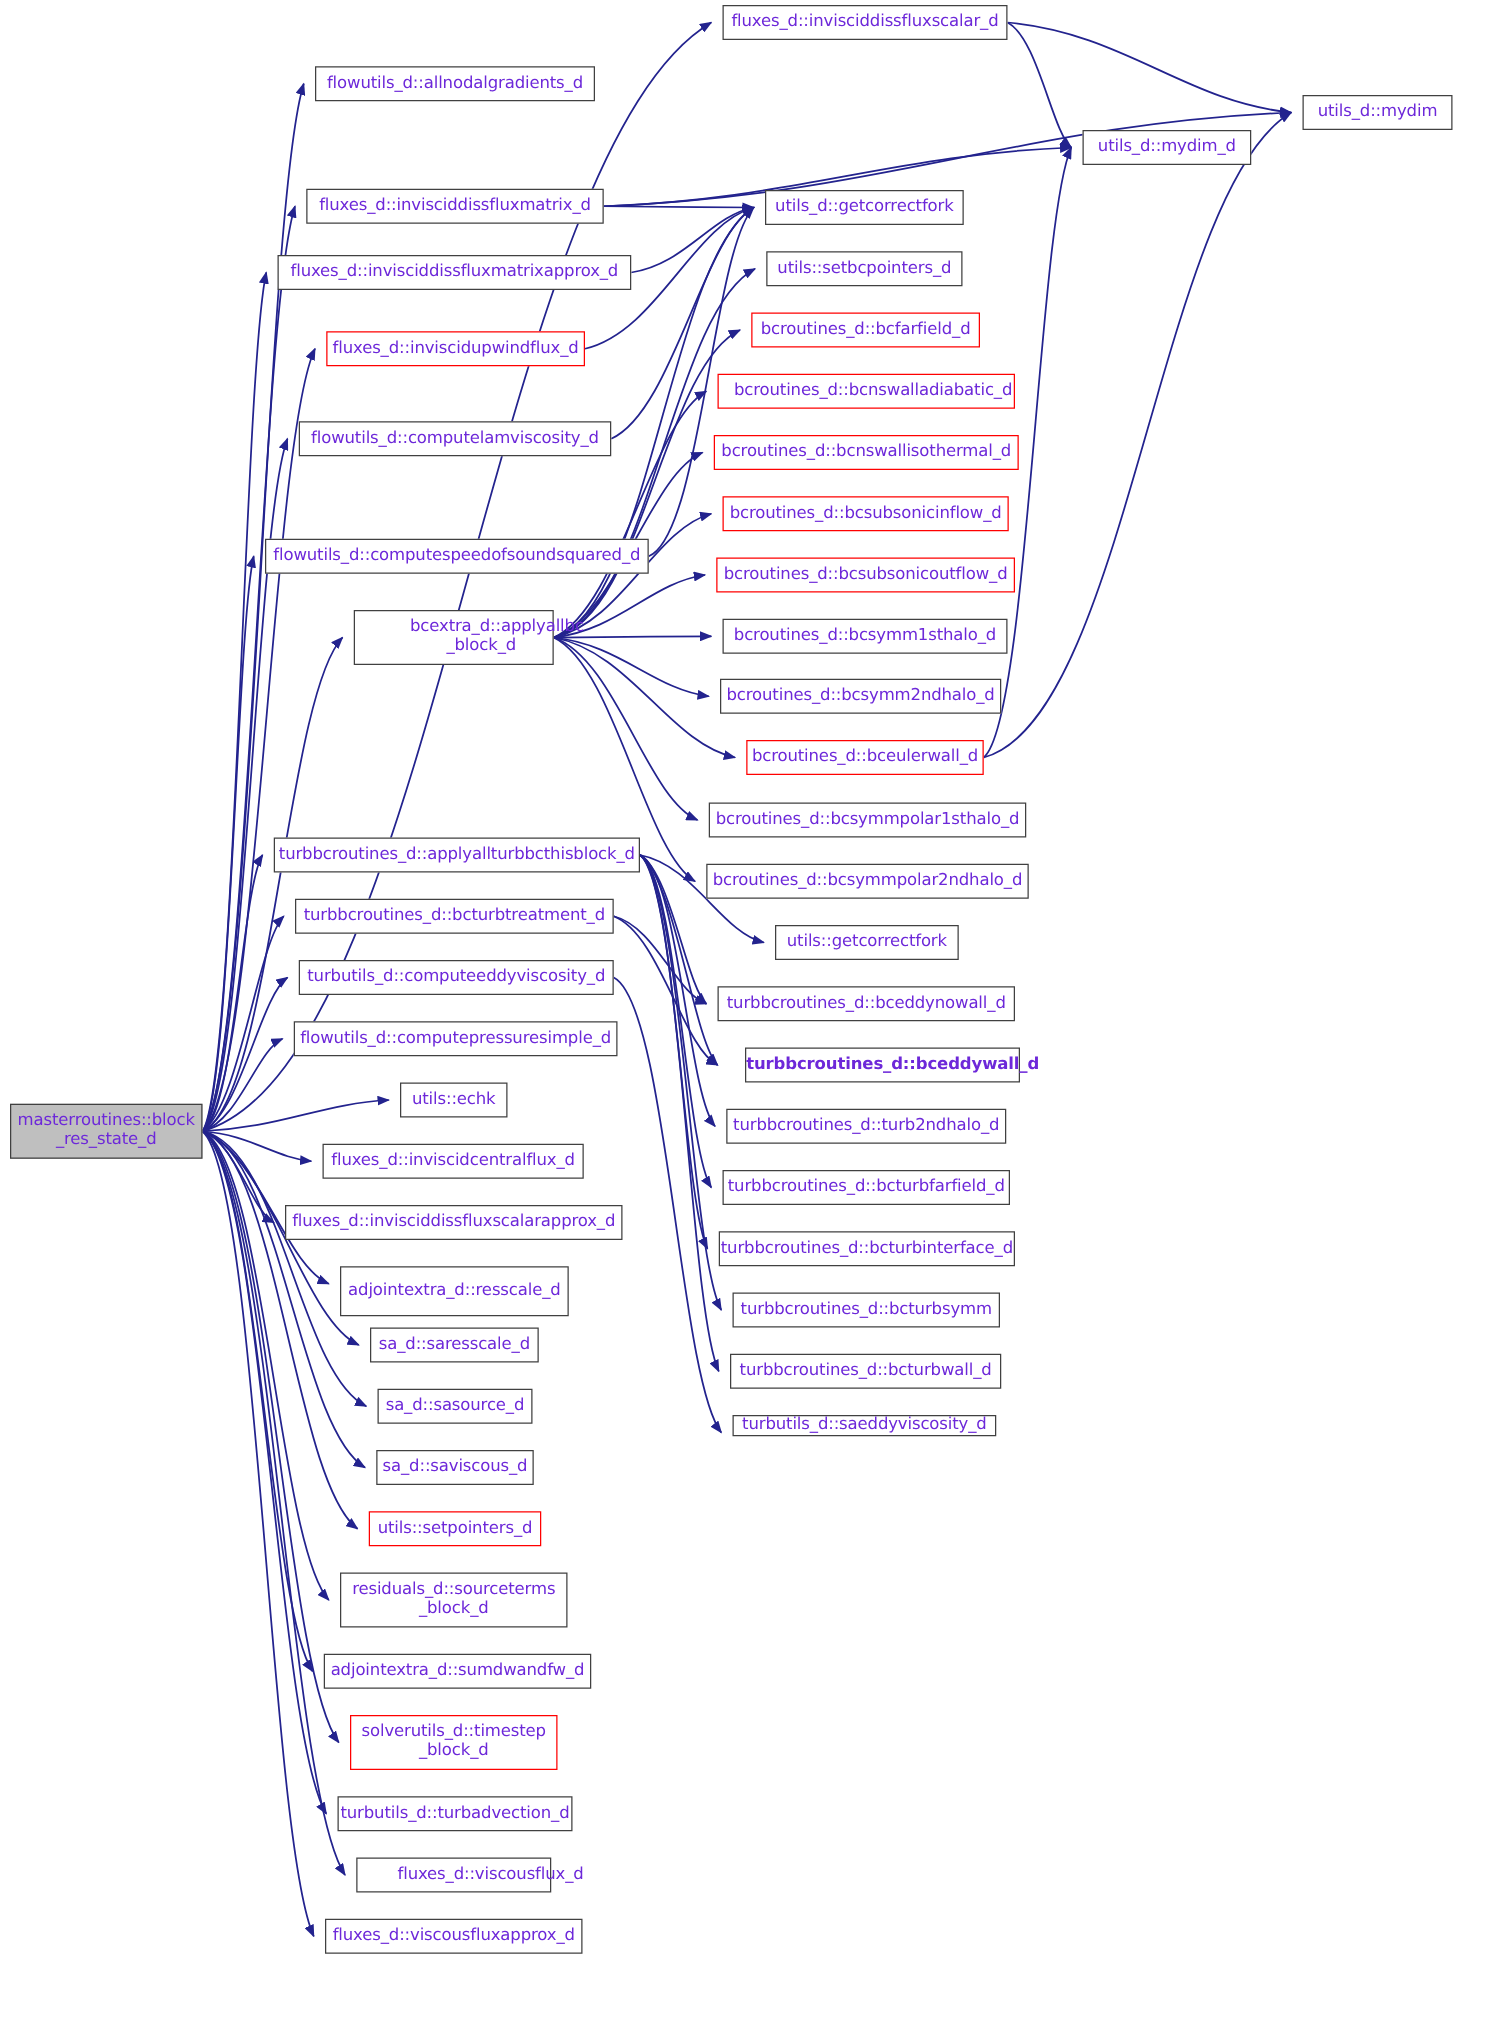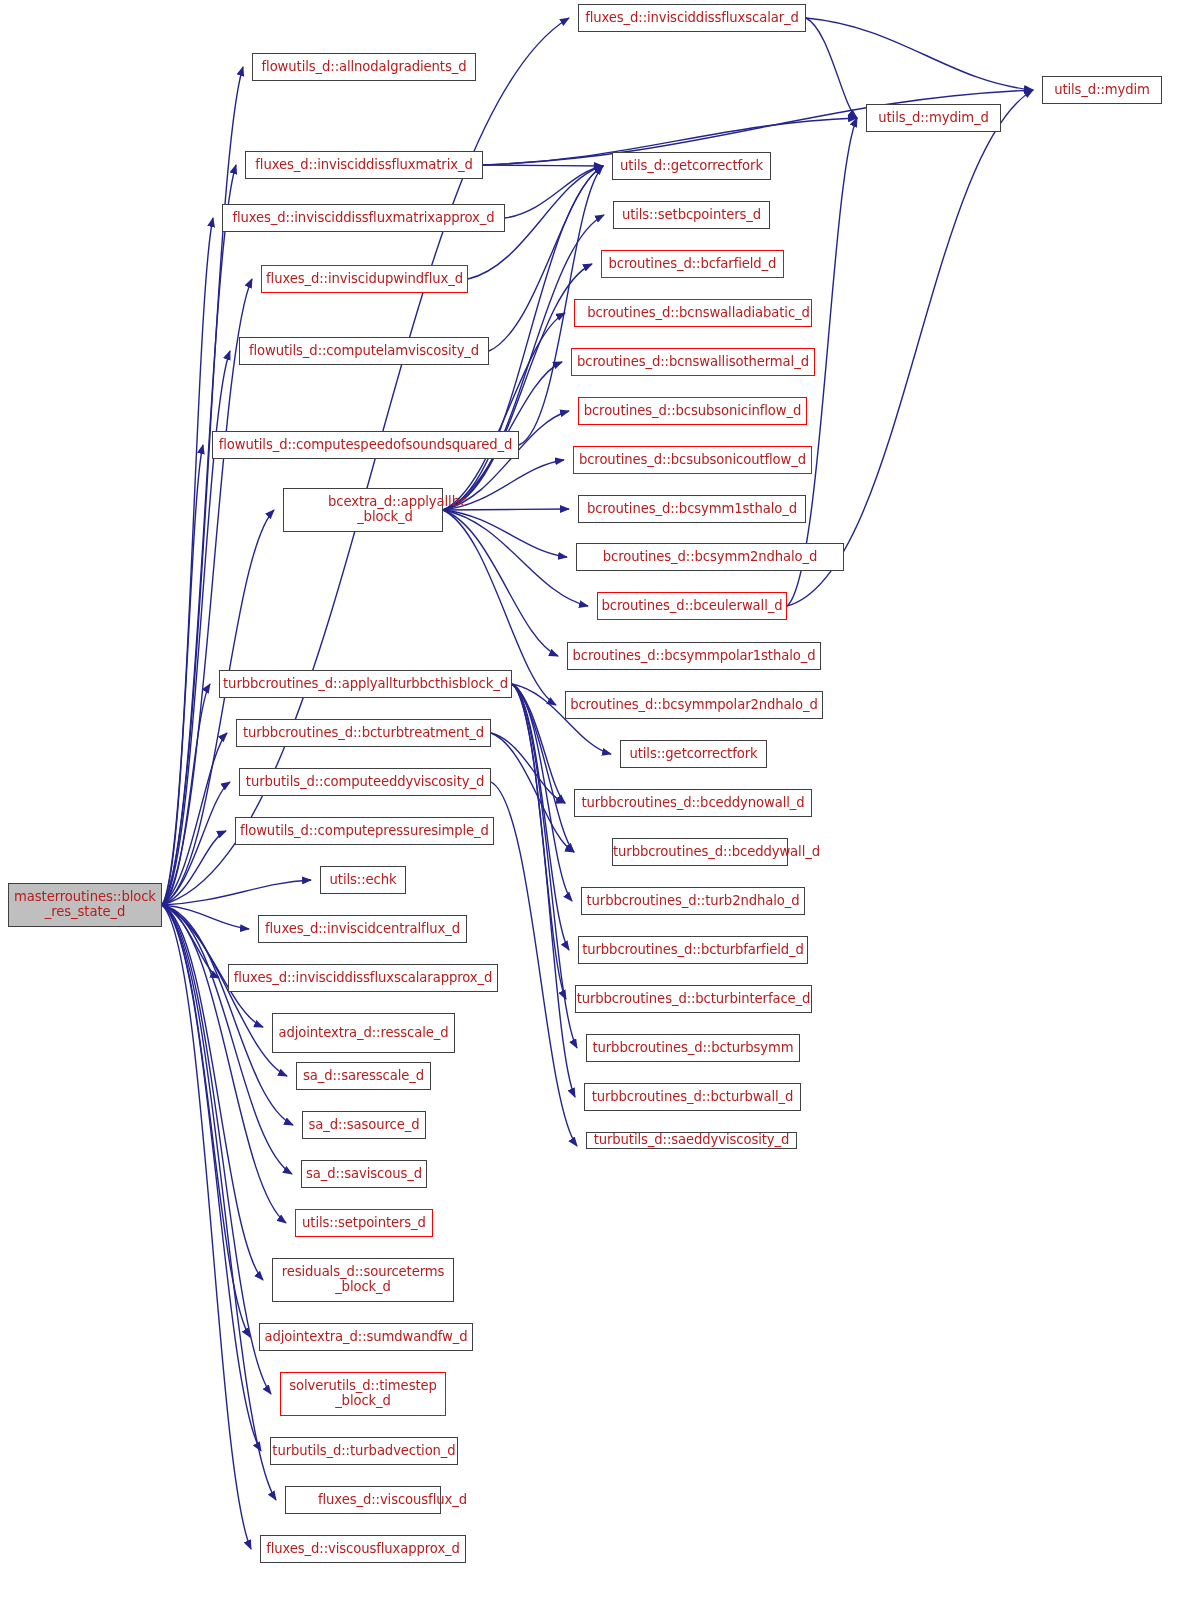--- a/index.html
+++ b/index.html
@@ -1,21 +1,21 @@
 <!DOCTYPE html>
 <html><head>
 <meta charset="utf-8">
 <style>
   html,body{margin:0;padding:0;background:#ffffff;}
   body{font-family:"DejaVu Sans","Liberation Sans",sans-serif;}
   #canvas{position:relative;width:1204px;height:1619px;background:#fff;overflow:hidden;}
   svg#edges{position:absolute;left:0;top:0;width:1204px;height:1619px;}
   .node{position:absolute;box-sizing:border-box;background:#fff;border:1px solid #404040;
         display:flex;align-items:center;justify-content:center;text-align:center;
-        font-size:13.2px;color:#b91c1c;line-height:1.12;white-space:pre-line;letter-spacing:-0.1px;}
+        font-size:13.2px;color:#6d28d9;line-height:1.12;white-space:pre-line;letter-spacing:-0.1px;}
   .node.red{border-color:#ff0000;}
   .node.root{background:#bfbfbf;border-color:#404040;}
   .node span{display:block;width:100%;padding:0 4px;}
 </style>
 </head>
 <body>
 
 <div id="canvas">
   <svg id="edges" viewBox="0 0 1204 1619">
     <defs>
@@ -121,27 +121,27 @@
       <div class="node" style="left: 866px; top: 104px; width: 135px; height: 28px;"><span>utils_d::mydim_d</span></div>
       <div class="node" style="left: 1042px; top: 76px; width: 120px; height: 28px;"><span>utils_d::mydim</span></div>
       <div class="node" style="left: 612px; top: 152px; width: 159px; height: 28px;"><span>utils_d::getcorrectfork</span></div>
       <div class="node" style="left: 613px; top: 201px; width: 157px; height: 28px;"><span>utils::setbcpointers_d</span></div>
       <div class="node red" style="left: 601px; top: 250px; width: 183px; height: 28px;"><span>bcroutines_d::bcfarfield_d</span></div>
       <div class="node red" style="left: 574px; top: 299px; width: 238px; height: 28px; padding-left: 11px;"><span>bcroutines_d::bcnswalladiabatic_d</span></div>
       <div class="node red" style="left: 571px; top: 348px; width: 244px; height: 28px;"><span>bcroutines_d::bcnswallisothermal_d</span></div>
       <div class="node red" style="left: 578px; top: 397px; width: 229px; height: 28px;"><span>bcroutines_d::bcsubsonicinflow_d</span></div>
       <div class="node red" style="left: 573px; top: 446px; width: 239px; height: 28px;"><span>bcroutines_d::bcsubsonicoutflow_d</span></div>
       <div class="node" style="left: 578px; top: 495px; width: 228px; height: 28px;"><span>bcroutines_d::bcsymm1sthalo_d</span></div>
-      <div class="node" style="left: 576px; top: 543px; width: 268px; height: 28px;"><span>bcroutines_d::bcsymm2ndhalo_d</span></div>
+      <div class="node" style="left: 576px; top: 543px; width: 225px; height: 28px;"><span>bcroutines_d::bcsymm2ndhalo_d</span></div>
       <div class="node red" style="left: 597px; top: 592px; width: 190px; height: 28px;"><span>bcroutines_d::bceulerwall_d</span></div>
       <div class="node" style="left: 567px; top: 642px; width: 254px; height: 28px;"><span>bcroutines_d::bcsymmpolar1sthalo_d</span></div>
       <div class="node" style="left: 565px; top: 691px; width: 258px; height: 28px;"><span>bcroutines_d::bcsymmpolar2ndhalo_d</span></div>
       <div class="node" style="left: 620px; top: 740px; width: 147px; height: 28px;"><span>utils::getcorrectfork</span></div>
       <div class="node" style="left: 574px; top: 789px; width: 238px; height: 28px;"><span>turbbcroutines_d::bceddynowall_d</span></div>
-      <div class="node" style="left: 612px; top: 838px; width: 176px; height: 28px;"><span>turbbcroutines_d::bceddywall_d</span></div>
+      <div class="node" style="left: 596px; top: 838px; width: 220px; height: 28px; font-weight: bold;"><span>turbbcroutines_d::bceddywall_d</span></div>
       <div class="node" style="left: 581px; top: 887px; width: 224px; height: 28px;"><span>turbbcroutines_d::turb2ndhalo_d</span></div>
       <div class="node" style="left: 578px; top: 936px; width: 230px; height: 28px;"><span>turbbcroutines_d::bcturbfarfield_d</span></div>
       <div class="node" style="left: 575px; top: 985px; width: 237px; height: 28px;"><span>turbbcroutines_d::bcturbinterface_d</span></div>
       <div class="node" style="left: 586px; top: 1034px; width: 214px; height: 28px;"><span>turbbcroutines_d::bcturbsymm</span></div>
       <div class="node" style="left: 584px; top: 1083px; width: 217px; height: 28px;"><span>turbbcroutines_d::bcturbwall_d</span></div>
       <div class="node" style="left: 586px; top: 1132px; width: 211px; height: 17px;"><span>turbutils_d::saeddyviscosity_d</span></div>
     </div>
 </div>
 
 </body></html>

